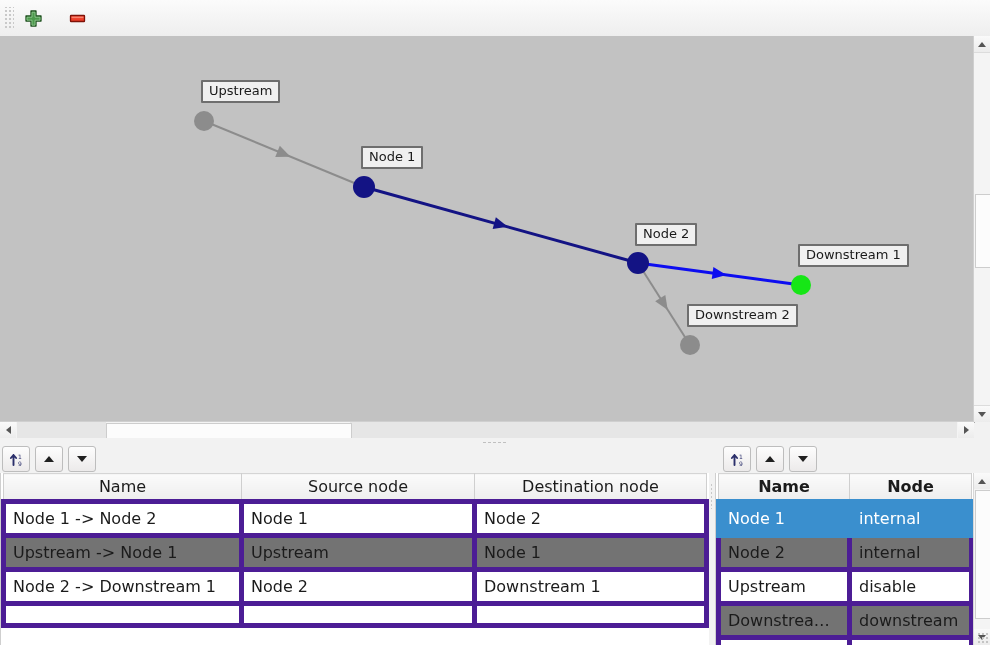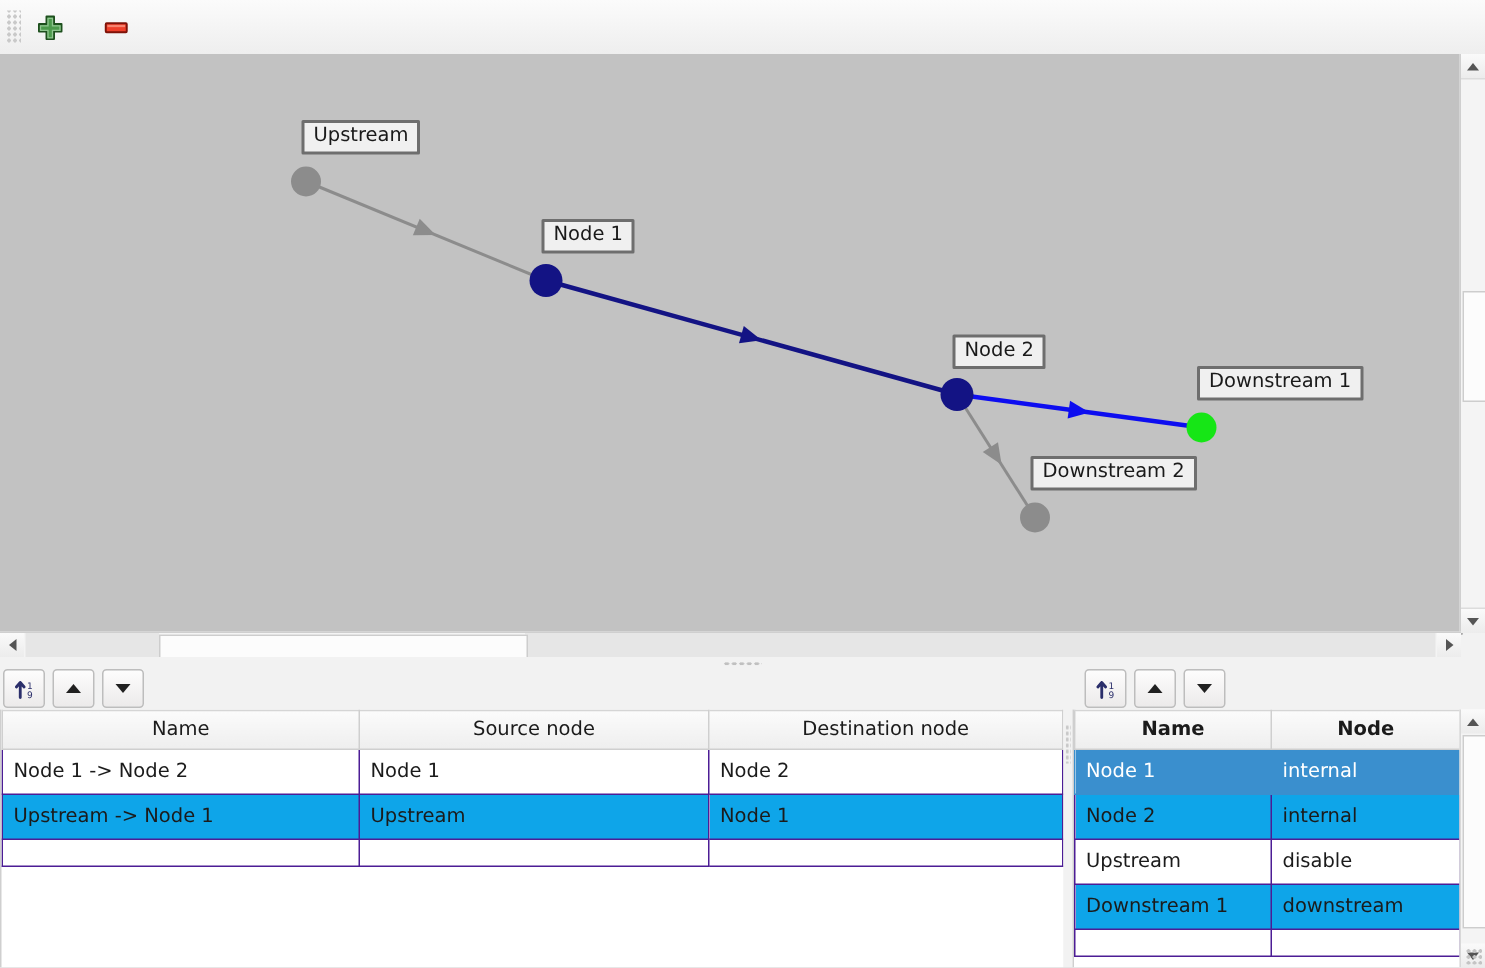--- a/index.html
+++ b/index.html
@@ -70,29 +70,29 @@
     background-image:radial-gradient(#c8c8c8 45%,transparent 46%);background-size:3px 4px;}
   .pane.right{width:275px;}
 
   .pane-tools{height:28px;display:flex;align-items:center;gap:5px;padding:2px 0 0 2px;}
   .pane.right .pane-tools{padding-left:8px;}
   .sbtn{width:26px;height:24px;border:1px solid #bdbdbd;border-radius:3px;
     background:linear-gradient(#fdfdfd,#eceaea);display:flex;align-items:center;justify-content:center;cursor:pointer;}
   .sbtn .tri.up{border-bottom-color:#202020;border-left-width:5px;border-right-width:5px;border-bottom-width:6px;}
   .sbtn .tri.down{border-top-color:#202020;border-left-width:5px;border-right-width:5px;border-top-width:6px;}
 
-  table{border-collapse:collapse;table-layout:fixed;width:100%;font-size:13px;padding-left:40px;}
+  table{border-collapse:collapse;table-layout:fixed;width:100%;font-size:16px;padding-left:40px;}
   th{
     background:linear-gradient(#fbfbfb,#eeeeee);
     border:1px solid #cfcfcf;border-top:1px solid #d5d5d5;
     height:23px;font-weight:normal;text-align:center;color:#1b1b1b;
   }
-  td{border:1px solid #4c1d95;height:29px;padding:0 7px;color:#1b1b1b;
+  td{border:5px solid #4c1d95;height:29px;padding:0 7px;color:#1b1b1b;
      white-space:nowrap;overflow:hidden;text-overflow:ellipsis;background:#ffffff;}
-  tr.alt td{background:#0ea5e9;}
+  tr.alt td{background:#737373;}
   tr.selected td{background:#3a8fce;color:#ffffff;border-color:#3a8fce;}
   .tbl-wrap{flex:1;overflow:hidden;border-left:1px solid #cfcfcf;position:relative;background:#fff;}
   .pane.right th{font-weight:bold;}
   .pane.right .tbl-wrap{border-right:0;}
   .rt-holder{position:absolute;left:0;top:0;right:16px;bottom:0;overflow:hidden;}
   .rt-sb{position:absolute;right:0;top:0;width:16px;bottom:0;background:#f4f4f4;border-left:1px solid #d8d8d8;}
   .rt-sb .arrow{width:16px;height:16px;display:flex;align-items:center;justify-content:center;
     background:linear-gradient(#fafafa,#ececec);cursor:pointer;}
   .rt-sb .arrow.top{position:absolute;top:0;left:0;}
   .rt-sb .arrow.bot{position:absolute;bottom:0;left:0;}
@@ -223,20 +223,25 @@
               <tr>
                 <td>Node 1 -&gt; Node 2</td>
                 <td>Node 1</td>
                 <td>Node 2</td>
               </tr>
               <tr class="alt">
                 <td>Upstream -&gt; Node 1</td>
                 <td>Upstream</td>
                 <td>Node 1</td>
               </tr>
+              <tr>
+                <td>Node 2 -&gt; Downstream 1</td>
+                <td>Node 2</td>
+                <td>Downstream 1</td>
+              </tr>
               <tr class="tail-row">
                 <td></td>
                 <td></td>
                 <td></td>
               </tr>
             </tbody>
         </table>
       </div>
     </div>
 

